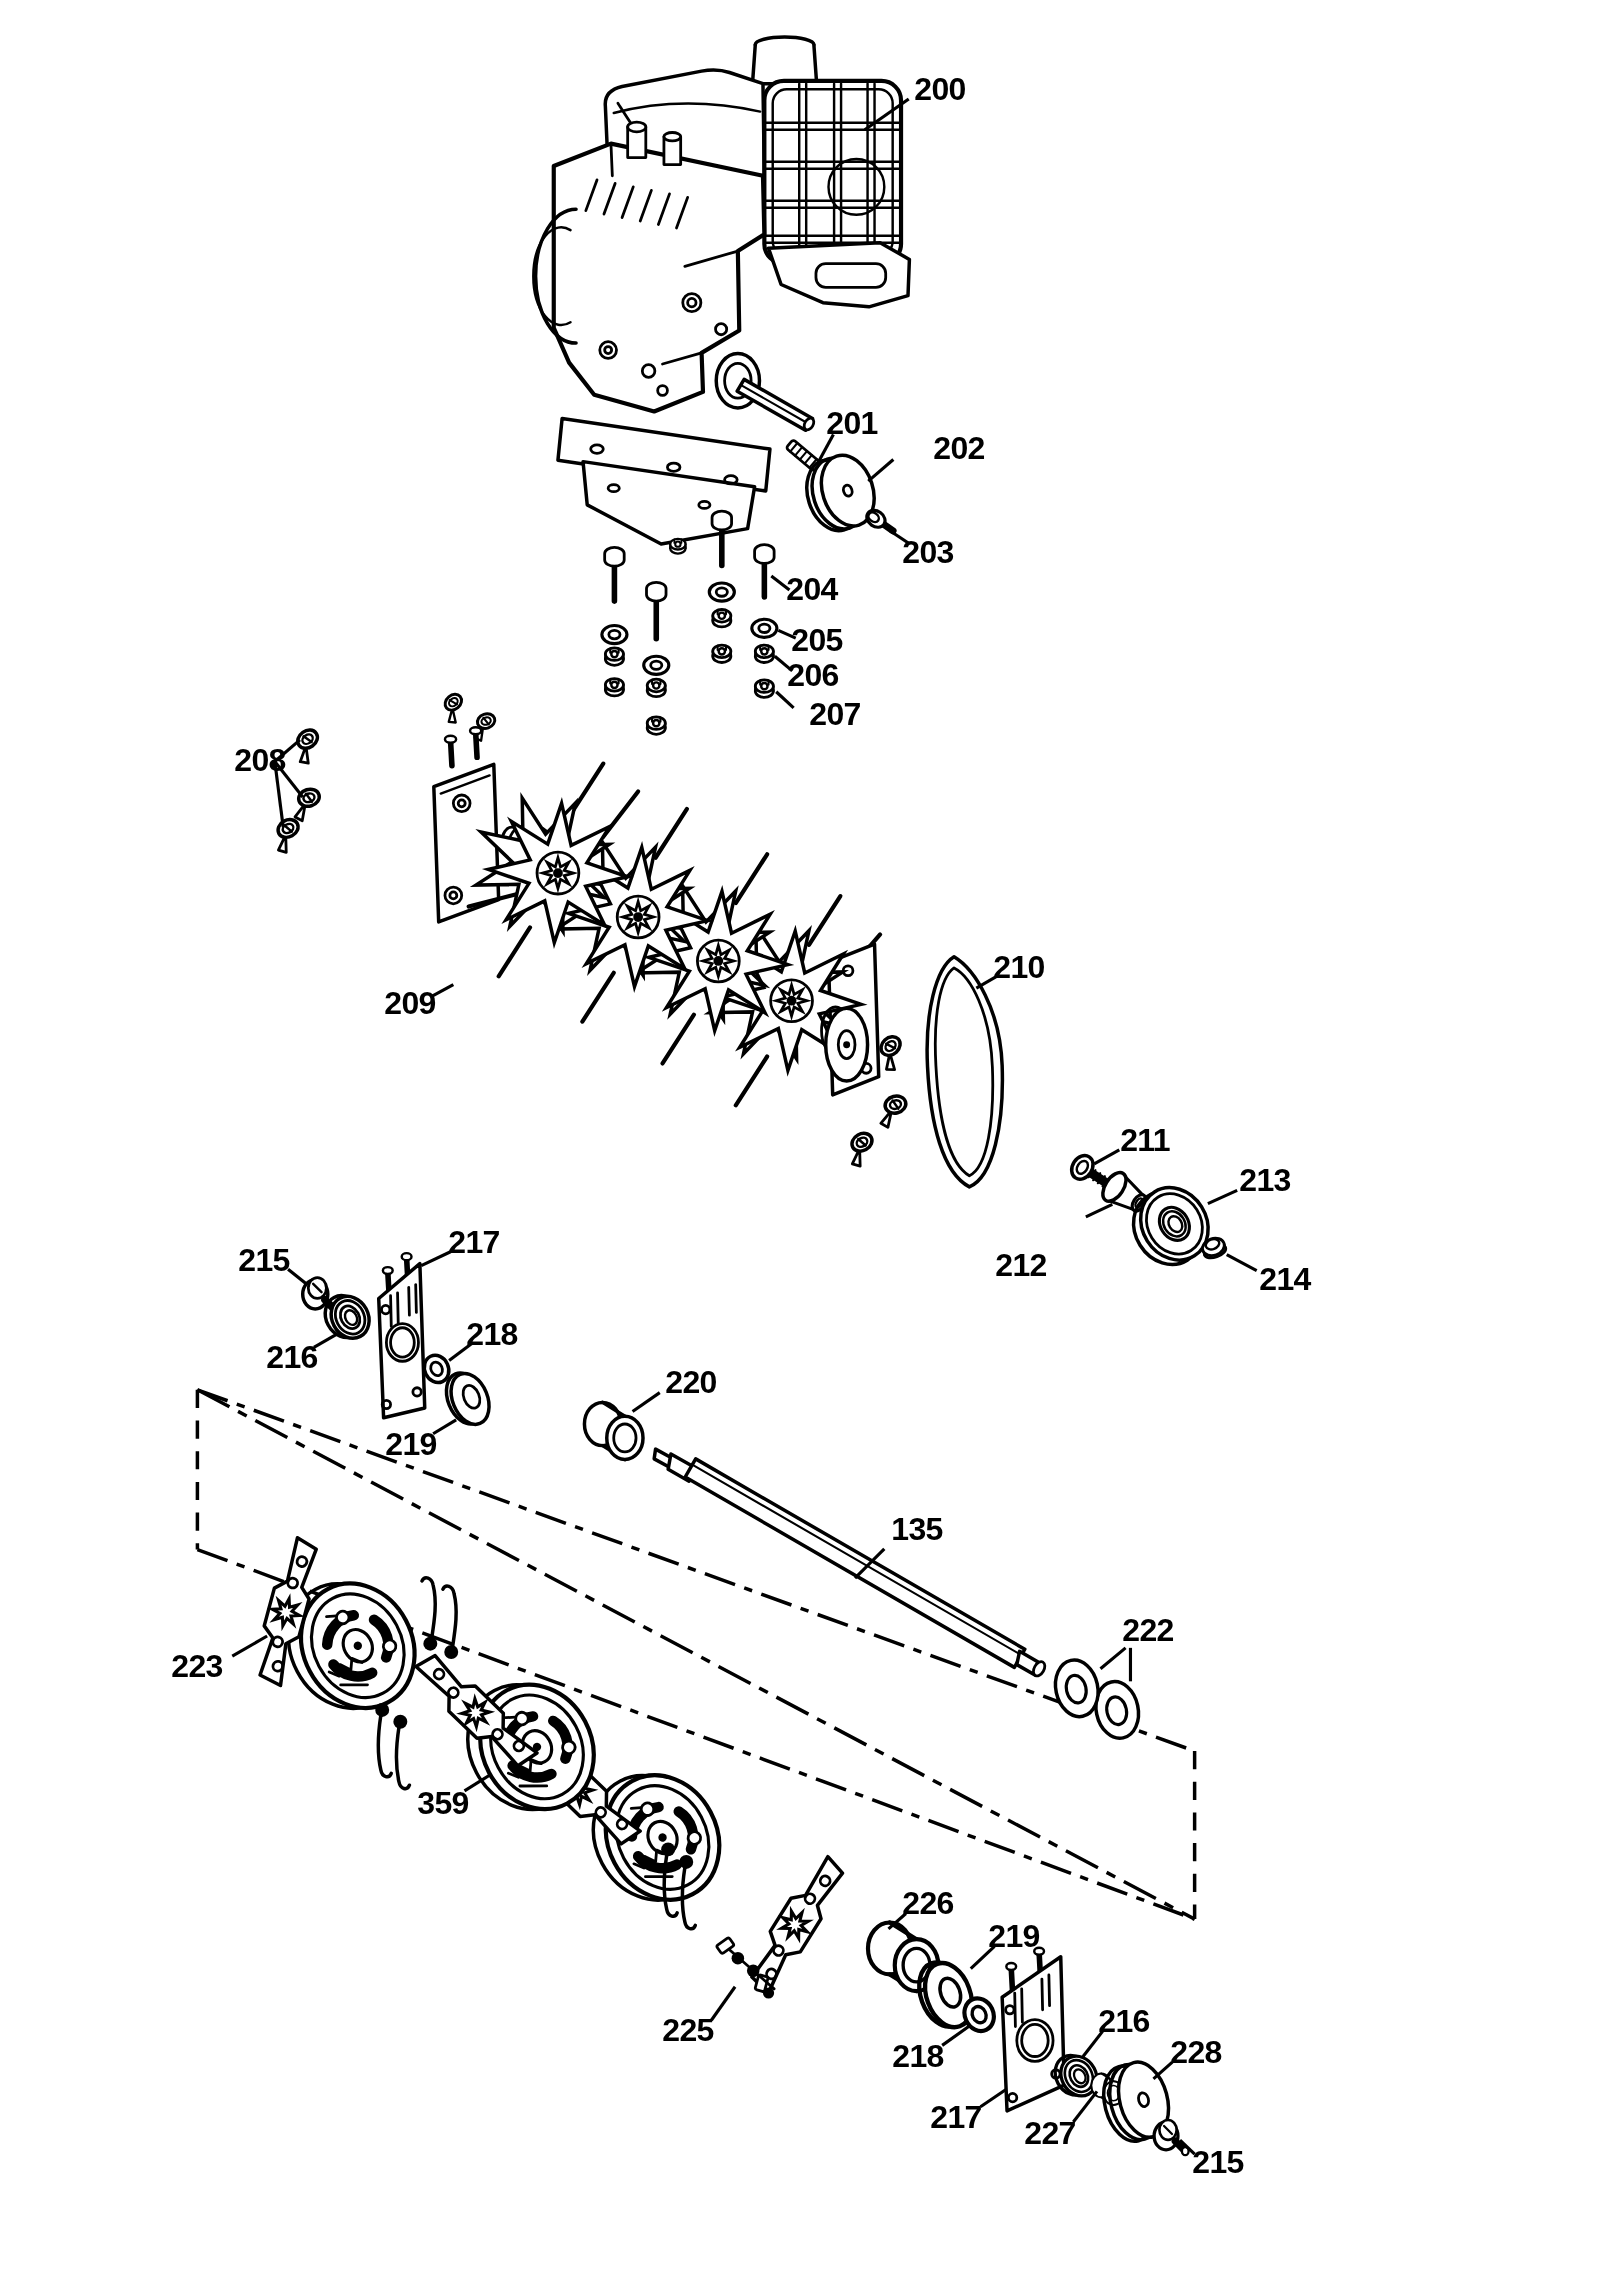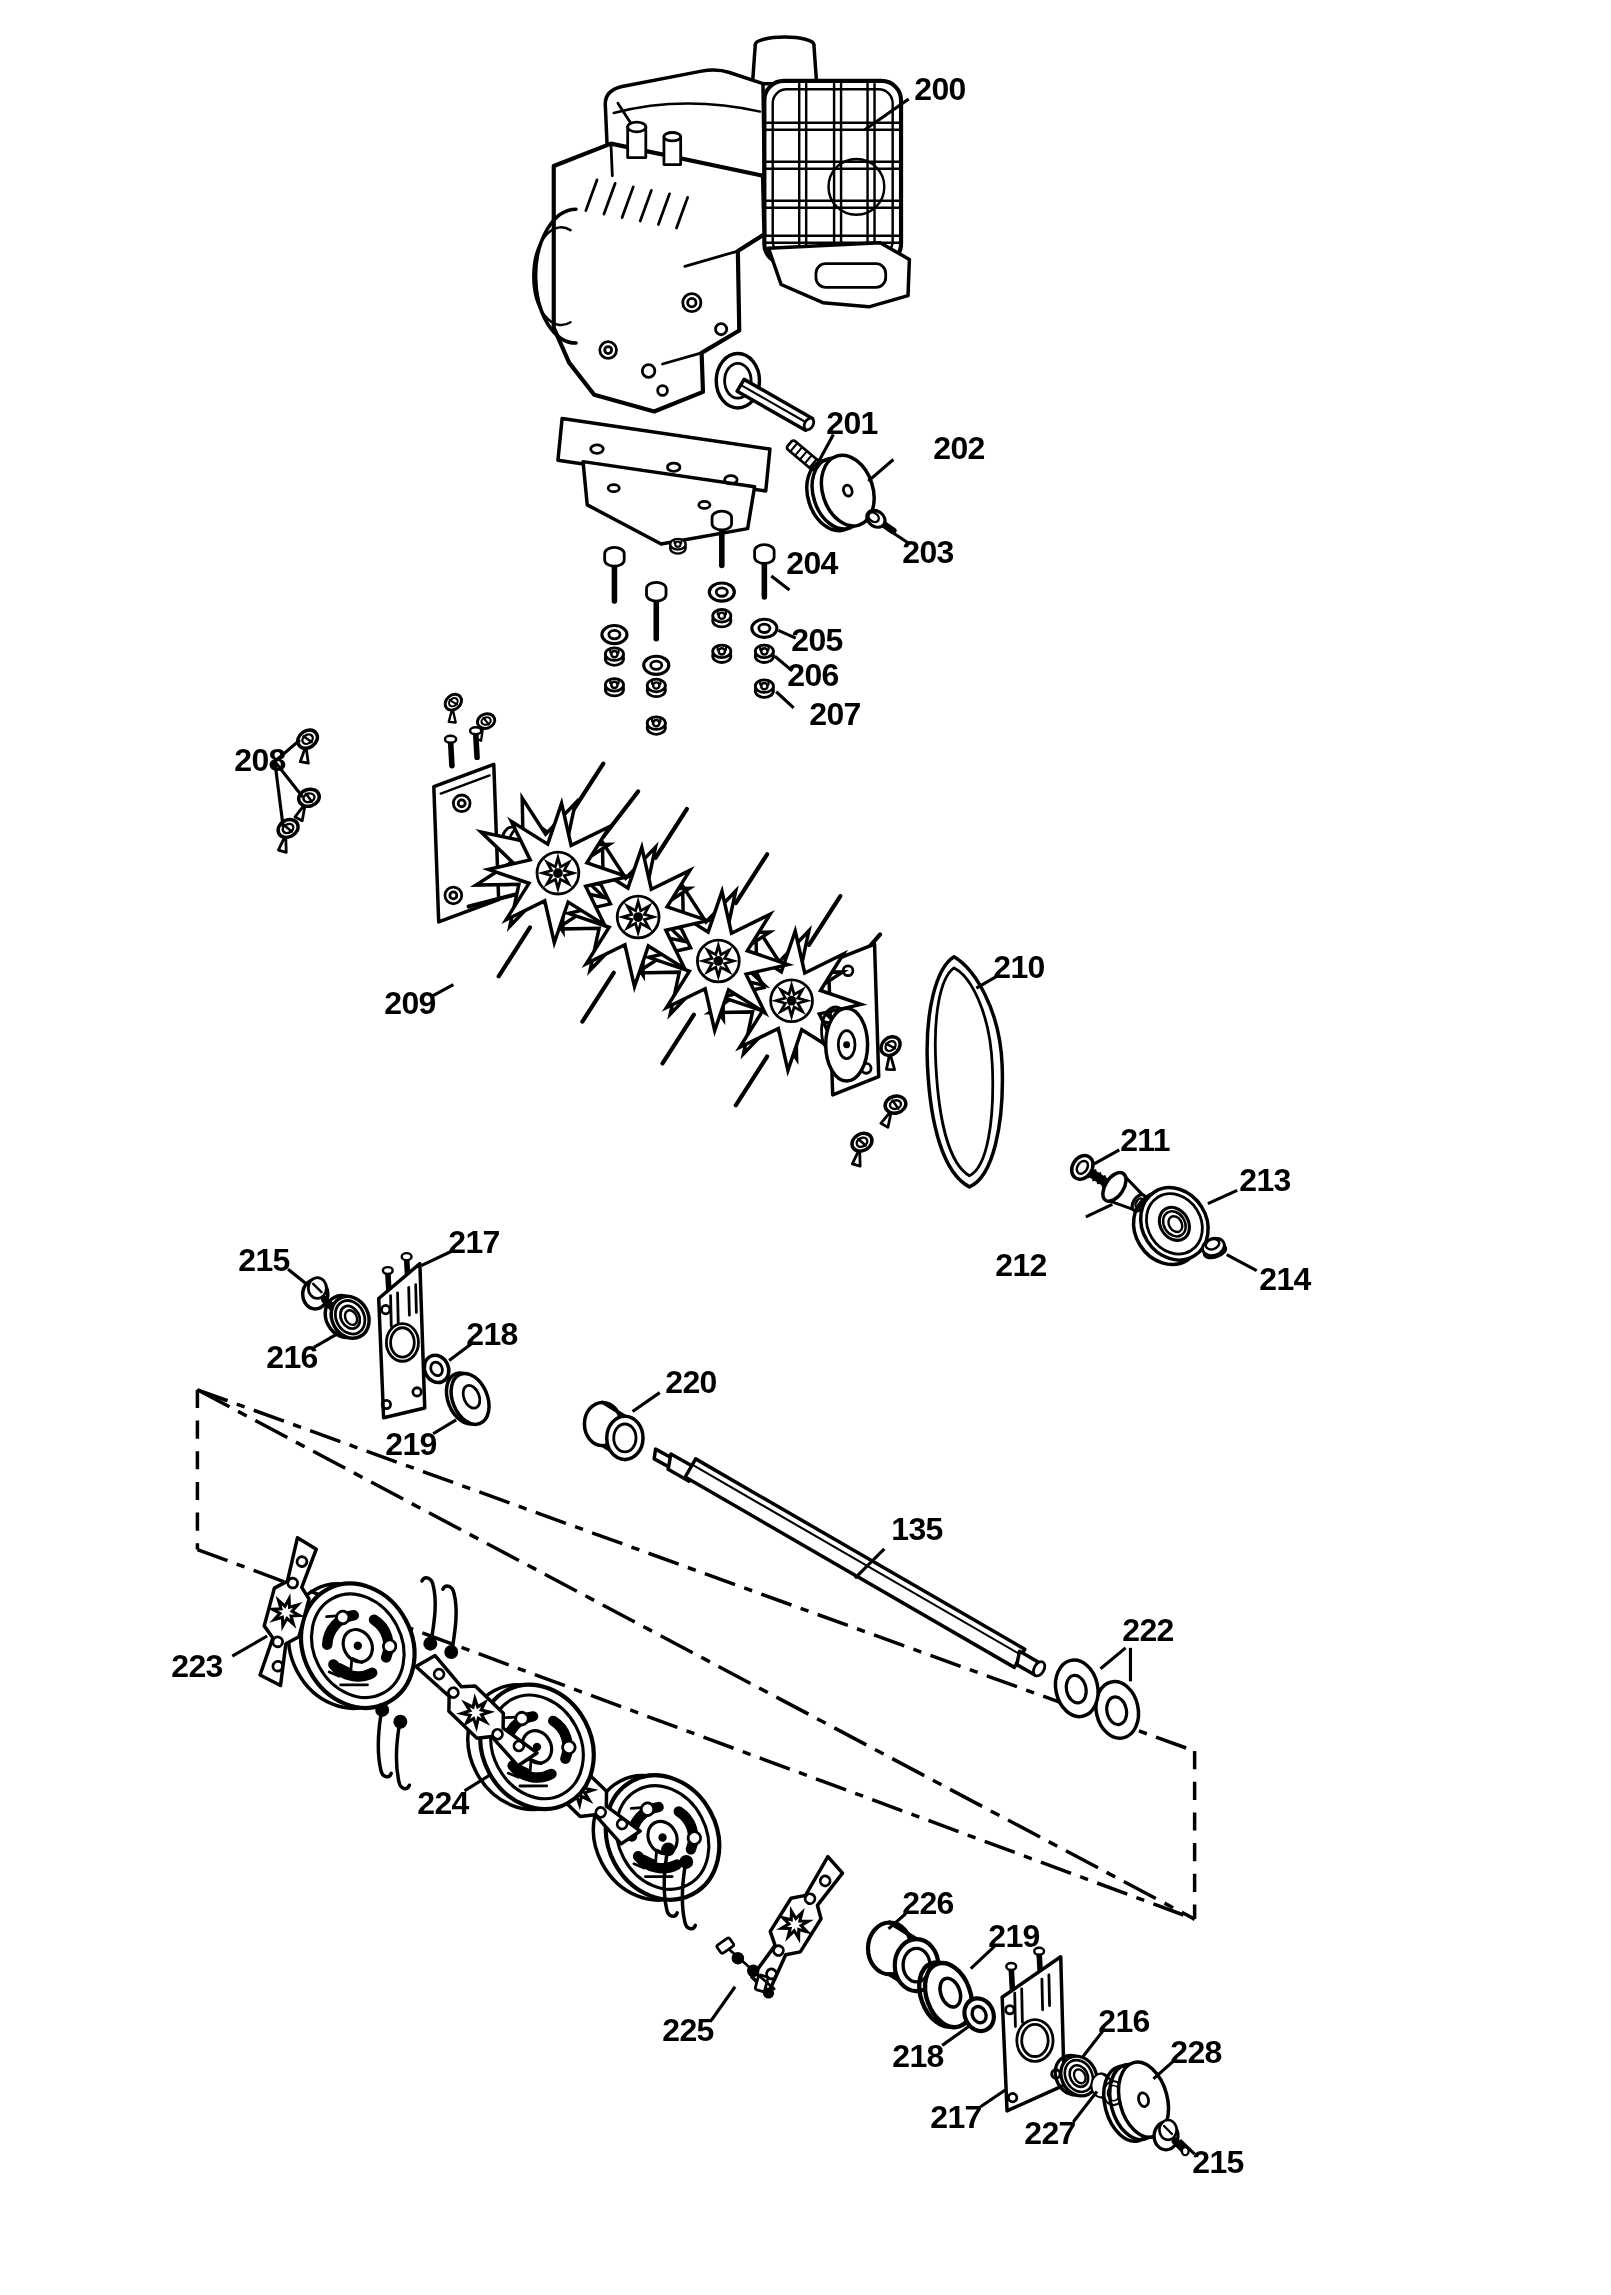--- a/index.html
+++ b/index.html
@@ -462,41 +462,41 @@
       <line x1="1681" y1="2957" x2="1654" y2="2981"></line>
       <line x1="1713" y1="3089" x2="1692" y2="3069"></line>
     </g>
 </svg>
 
 <div id="label-layer">
     <div class="part-label" style="left: 940px; top: 89px;">200</div>
     <div class="part-label" style="left: 852px; top: 423px;">201</div>
     <div class="part-label" style="left: 912px; top: 448px; margin-left: 47px;">202</div>
     <div class="part-label" style="left: 928px; top: 552px;">203</div>
-    <div class="part-label" style="left: 812px; top: 563px;">204</div>
+    <div class="part-label" style="left: 812px; top: 589px;">204</div>
     <div class="part-label" style="left: 817px; top: 640px;">205</div>
     <div class="part-label" style="left: 813px; top: 675px;">206</div>
     <div class="part-label" style="left: 815px; top: 714px; margin-left: 20px;">207</div>
     <div class="part-label" style="left: 260px; top: 760px; text-align: center;">208</div>
     <div class="part-label" style="left: 410px; top: 1003px;">209</div>
     <div class="part-label" style="left: 1019px; top: 967px;">210</div>
     <div class="part-label" style="left: 1145px; top: 1140px;">211</div>
     <div class="part-label" style="left: 1021px; top: 1227px; margin-top: 38px;">212</div>
     <div class="part-label" style="left: 1265px; top: 1180px;">213</div>
     <div class="part-label" style="left: 1285px; top: 1279px;">214</div>
     <div class="part-label" style="left: 264px; top: 1260px;">215</div>
     <div class="part-label" style="left: 292px; top: 1357px;">216</div>
     <div class="part-label" style="left: 474px; top: 1242px;">217</div>
     <div class="part-label" style="left: 492px; top: 1334px;">218</div>
     <div class="part-label" style="left: 411px; top: 1444px;">219</div>
     <div class="part-label" style="left: 691px; top: 1382px;">220</div>
     <div class="part-label" style="left: 917px; top: 1529px;">135</div>
     <div class="part-label" style="left: 1148px; top: 1630px;">222</div>
     <div class="part-label" style="left: 197px; top: 1666px;">223</div>
-    <div class="part-label" style="left: 443px; top: 1803px;">224</div>
+    <div class="part-label" style="left: 443px; top: 1803px;">359</div>
     <div class="part-label" style="left: 688px; top: 2030px;">225</div>
     <div class="part-label" style="left: 928px; top: 1903px;">226</div>
     <div class="part-label" style="left: 1014px; top: 1936px;">219</div>
     <div class="part-label" style="left: 918px; top: 2056px;">218</div>
     <div class="part-label" style="left: 956px; top: 2117px;">217</div>
     <div class="part-label" style="left: 1124px; top: 2021px;">216</div>
     <div class="part-label" style="left: 1050px; top: 2133px;">227</div>
     <div class="part-label" style="left: 1196px; top: 2052px;">228</div>
     <div class="part-label" style="left: 1218px; top: 2162px;">215</div>
   </div>

